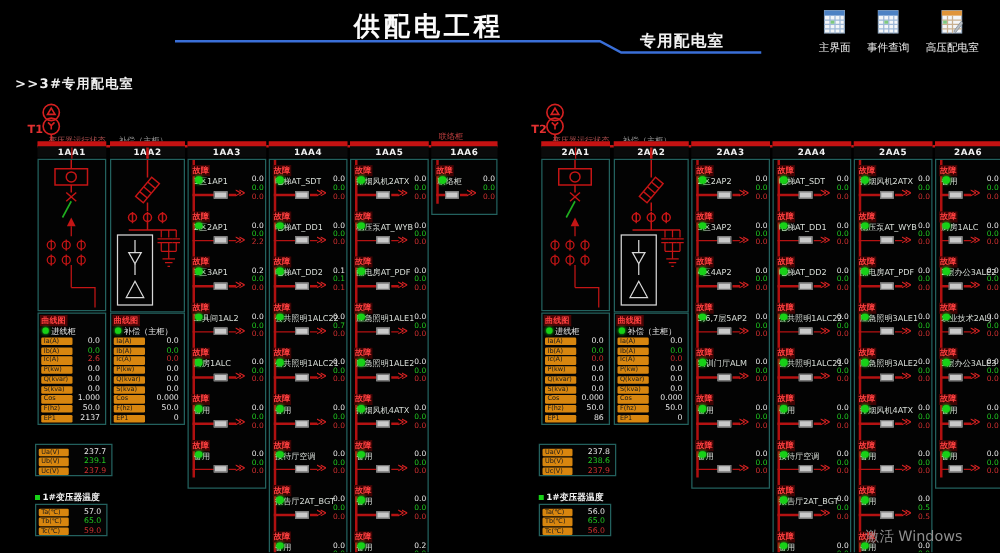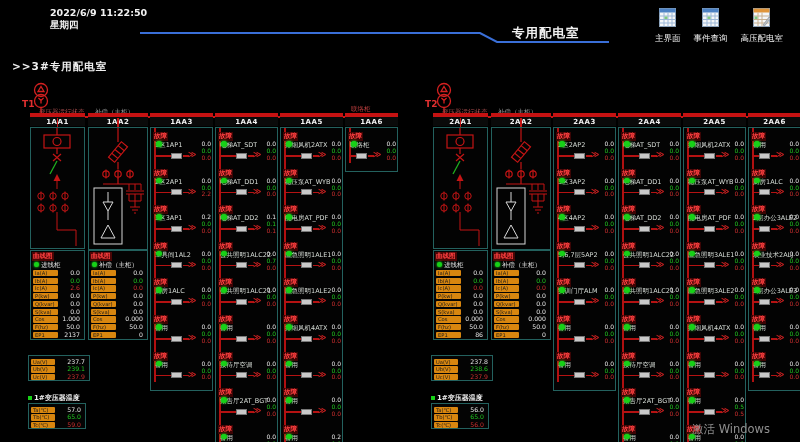--- a/index.html
+++ b/index.html
@@ -49,24 +49,21 @@
   .mrow{position:absolute;left:2px;height:7px;right:0}
   .mlab{position:absolute;left:0;width:25px;height:6.4px;background:#d8860f;color:#1a1a1a;font-size:5.2px;line-height:6.4px;padding-left:2px;border-radius:1px;overflow:hidden}
   .mval{position:absolute;right:4px;font-size:6.2px;line-height:6.6px;text-align:right}
   .ttitle{position:absolute;font-size:7px;font-weight:bold;color:#f0f0f0;white-space:nowrap}
   .gsq{display:inline-block;width:4px;height:4px;background:#17d117;margin-right:2px}
 </style>
 </head>
 <body>
 
 <div id="screen">
-  <div id="dt">
-    <div>2022/6/9 11:22:50</div>
-    <div>星期四</div>
-  </div>
+  <div id="title">供配电工程</div>
   <svg class="abs" style="left:135px;top:24px" width="482" height="24">
     <polyline points="5,9 345,9 362,18 474,18" fill="none" stroke="#3a6fd8" stroke-width="2"></polyline>
   </svg>
   <div id="subtitle">专用配电室</div>
   <div id="tools">
       <div class="tool">
         <div><svg width="17" height="19" viewBox="0 0 17 19">
             <rect x="0.5" y="0.5" width="16" height="18" fill="#f4f6f8" stroke="#8aa0b8"></rect>
             <rect x="0.5" y="0.5" width="16" height="4" fill="#4d82c4"></rect>
             <g stroke="#9db8d8" stroke-width="1">

